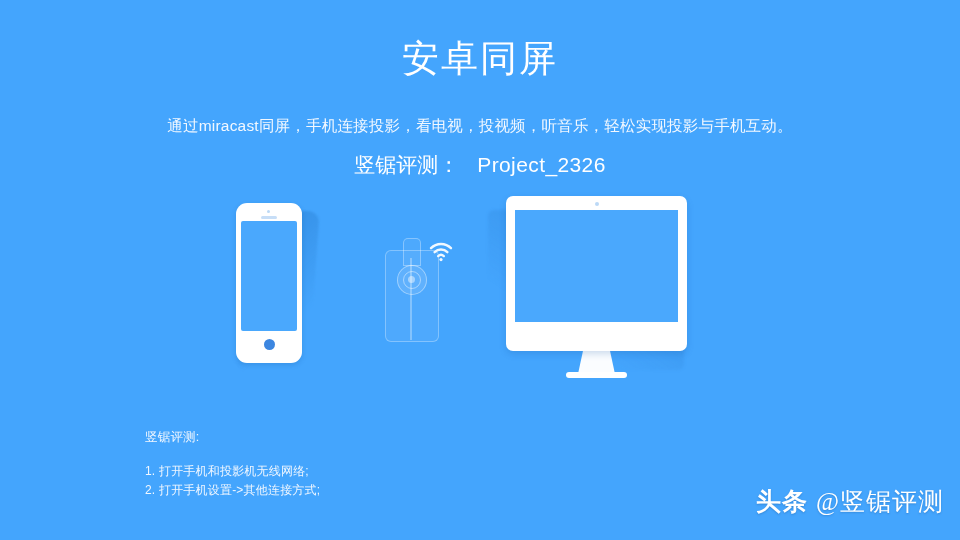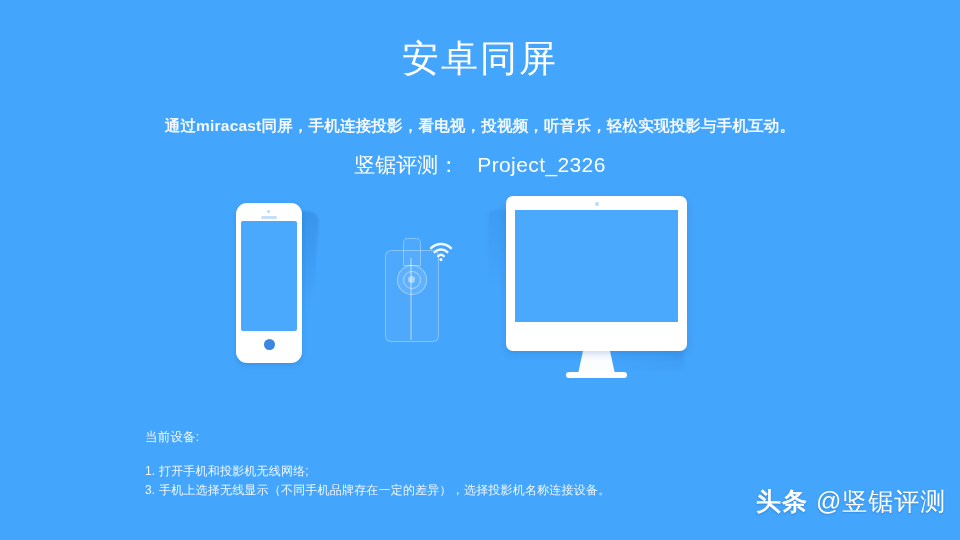--- a/index.html
+++ b/index.html
@@ -11,21 +11,21 @@
   }
   .slide{position:relative;width:960px;height:540px;background:#44a5fd;overflow:hidden;}
 
   
   .title{
     position:absolute;left:0;top:38px;width:960px;text-align:center;
     color:#ffffff;font-size:37px;line-height:42px;letter-spacing:2px;font-weight:400;
   }
   .subtitle{
     position:absolute;left:0;top:115px;width:960px;text-align:center;
-    color:#f2f8ff;font-size:15.5px;line-height:22px;letter-spacing:.2px;font-weight:700;
+    color:#f2f8ff;font-size:15.5px;line-height:22px;letter-spacing:.2px;font-weight:400;
   }
   .device-line{
     position:absolute;left:0;top:150px;width:960px;text-align:center;
     color:#ffffff;font-size:21px;line-height:30px;font-weight:400;
   }
   .device-line .dev-name{margin-left:18px;letter-spacing:.4px;}
 
   
   .phone-wrap{position:absolute;left:236px;top:203px;width:66px;height:160px;}
   .phone-shadow{
@@ -121,21 +121,21 @@
   .steps-title{font-size:12.5px;line-height:18px;margin-bottom:16px;letter-spacing:.2px;}
   .steps-list{font-size:12px;line-height:18.5px;letter-spacing:.2px;}
   .steps-list div{white-space:nowrap;}
 
   
   .watermark{
     position:absolute;left:756px;top:486px;
     color:#ffffff;font-size:25px;line-height:30px;font-weight:700;letter-spacing:1px;
     text-shadow:0 1px 2px rgba(20,80,150,.35);
   }
-  .watermark .wm-at{font-weight:400;}
+  .watermark .wm-at{font-weight:400;font-family:Liberation Serif, serif;}
 </style>
 </head>
 <body>
 
 <div class="slide">
 
   <div class="title">安卓同屏</div>
 
   <div class="subtitle">通过miracast同屏，手机连接投影，看电视，投视频，听音乐，轻松实现投影与手机互动。</div>
 
@@ -172,24 +172,24 @@
     <div class="mon-shadow"></div>
     <div class="mon-neck"></div>
     <div class="mon-base"></div>
     <div class="mon-frame">
       <div class="mon-cam"></div>
       <div class="mon-screen"></div>
     </div>
   </div>
 
   <div class="steps">
-    <div class="steps-title">当前设备:</div>
+    <div class="steps-title">竖锯评测:</div>
     <div class="steps-list">
       <div>1. 打开手机和投影机无线网络;</div>
-      <div>3. 手机上选择无线显示（不同手机品牌存在一定的差异），选择投影机名称连接设备。</div>
+      <div>2. 打开手机设置-&gt;其他连接方式;</div>
     </div>
   </div>
 
   <div class="watermark">
     <span>头条</span>
     <span class="wm-at">@竖锯评测</span>
   </div>
 
 </div>
 

